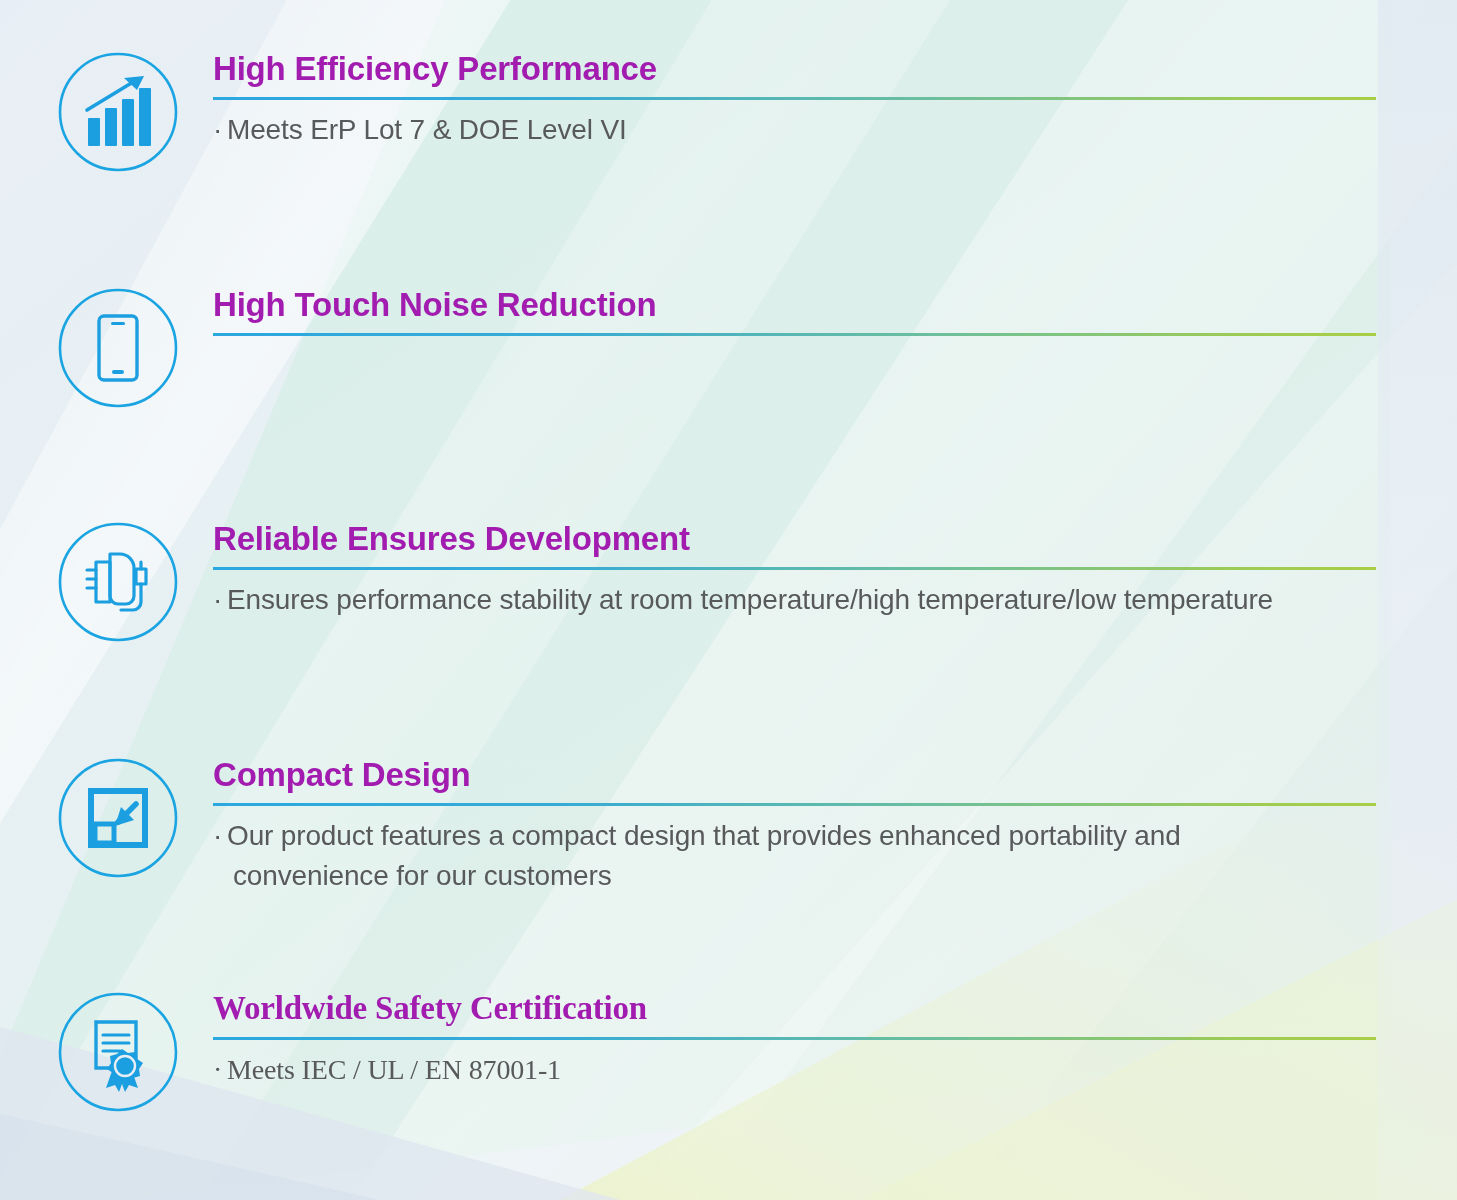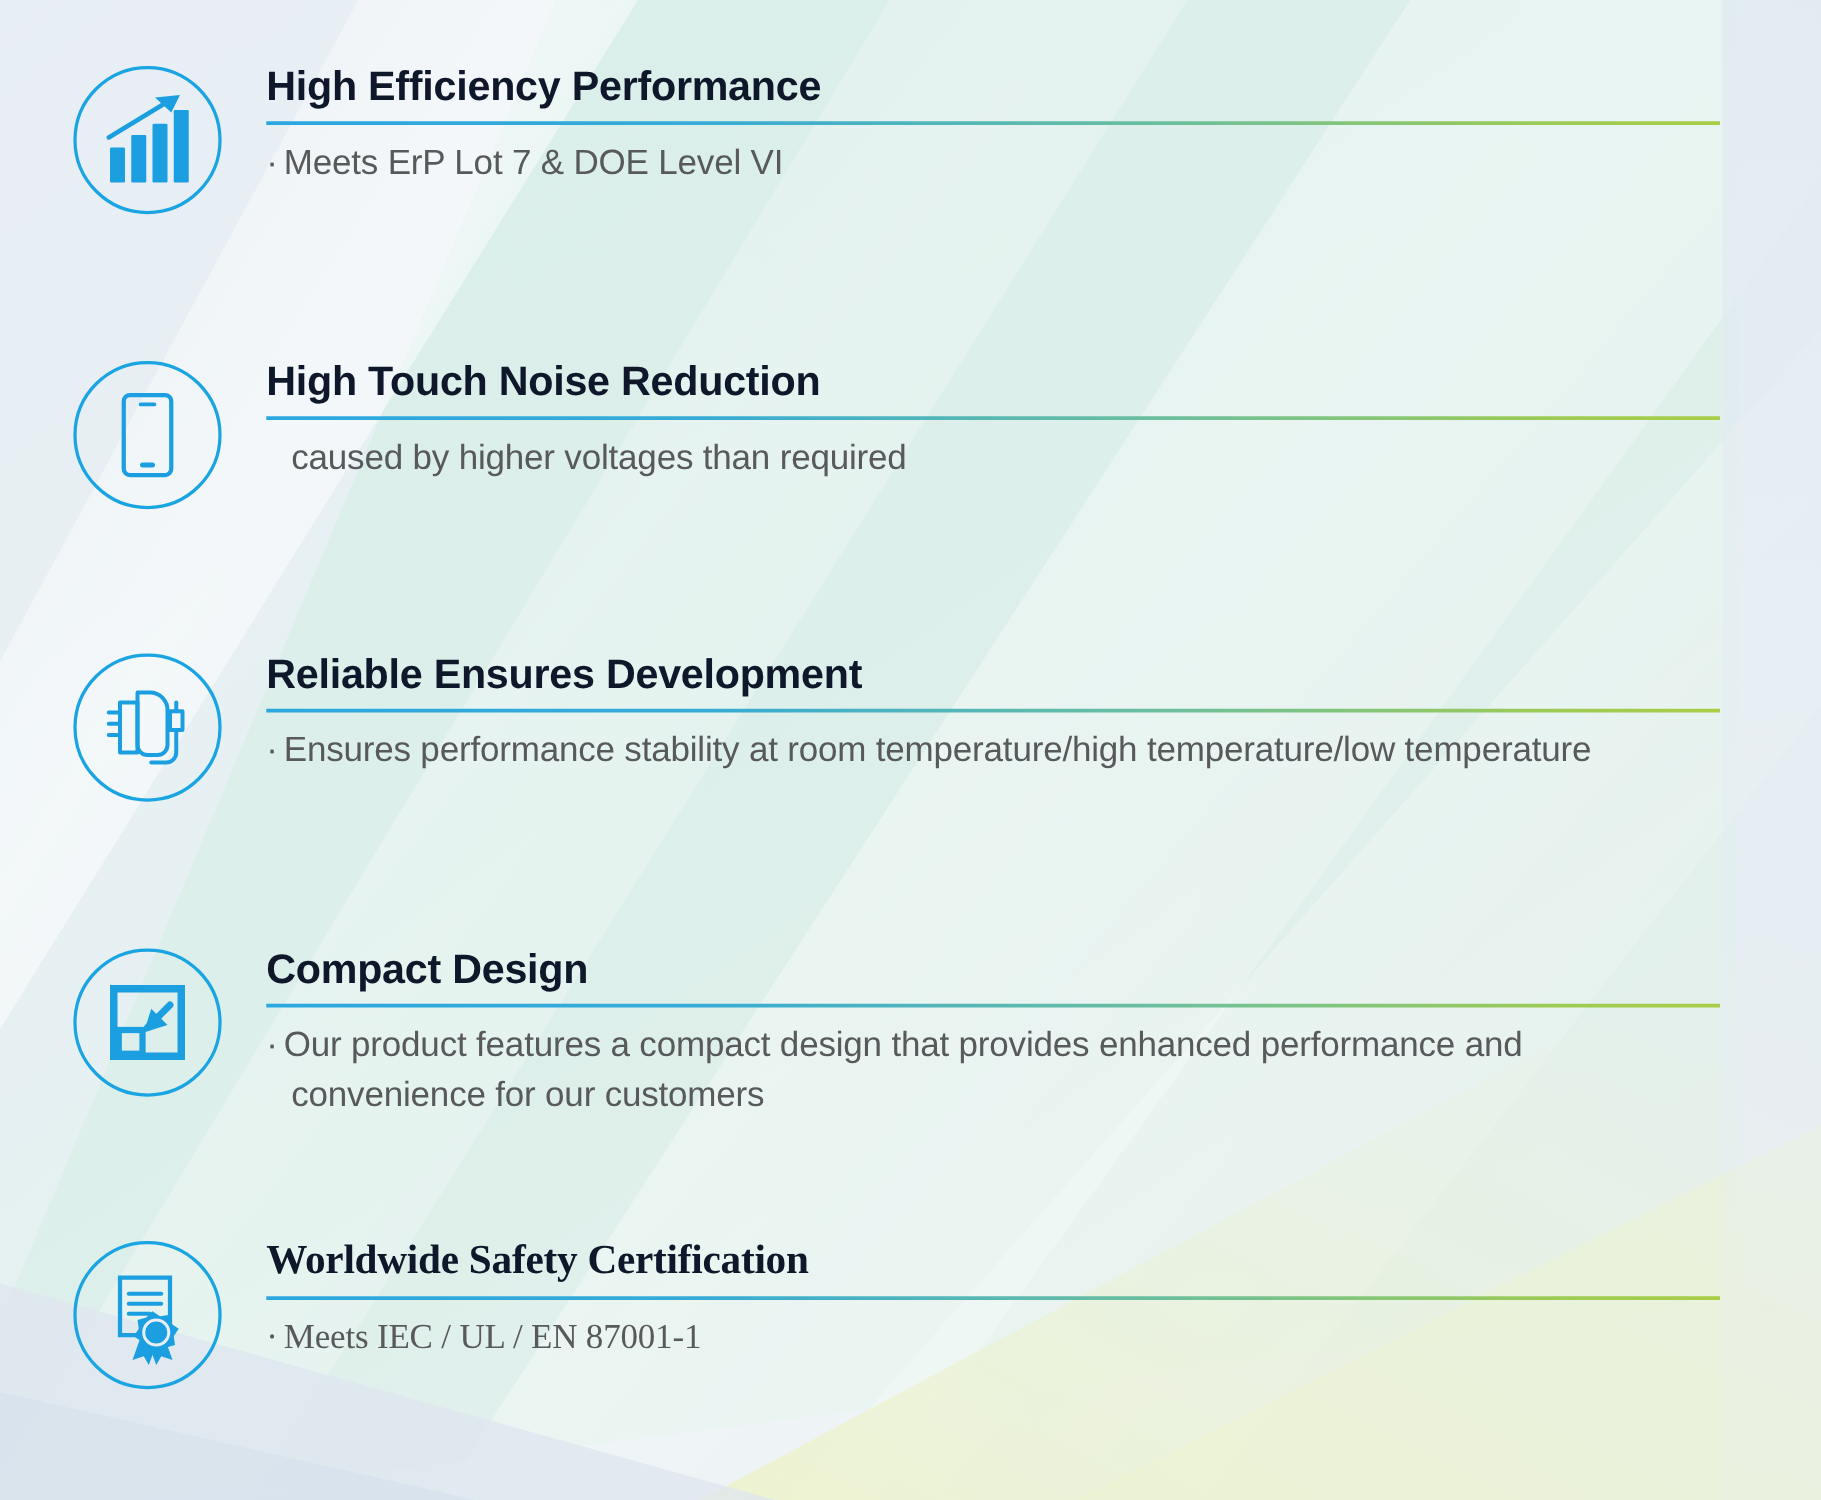--- a/index.html
+++ b/index.html
@@ -13,21 +13,21 @@
   #bg{position:absolute;inset:0;z-index:0;pointer-events:none;}
   
   #sheet{position:absolute;inset:0;z-index:2;}
   .feature{position:absolute;left:0;width:1457px;}
   .icon-wrap{
     position:absolute;left:58px;width:120px;height:120px;
   }
   .icon-wrap svg{display:block;width:120px;height:120px;}
   .body-col{position:absolute;left:213px;width:1165px;}
   .f-title{
-    color:#0f172a;
+    color:#a21caf;
     font-size:33px;
     font-weight:bold;
     letter-spacing:-0.2px;
     line-height:1.0;
     margin:0;
     white-space:nowrap;
   }
   .f-rule{
     height:3px;width:1163px;margin:12px 0 0 0;
     background:linear-gradient(to right,#2ba8e0 0%,#36abd6 30%,#6cbf9d 62%,#9ccb55 88%,#a9ce46 100%);
@@ -123,21 +123,20 @@
         <circle cx="60" cy="60" r="58" fill="none" stroke="#1ba4e2" stroke-width="2.6"></circle>
         <rect x="41" y="28" width="38" height="64" rx="5" fill="none" stroke="#1b9fe0" stroke-width="3.4"></rect>
         <rect x="53" y="34" width="14" height="3" rx="1.5" fill="#1b9fe0"></rect>
         <rect x="54" y="82" width="12" height="4" rx="2" fill="#1b9fe0"></rect>
       </svg>
     </div>
     <div class="body-col" style="top:0px;">
       <div class="f-title">High Touch Noise Reduction</div>
       <div class="f-rule"></div>
       <div class="f-lines">
-        <div class="f-line cont"><span>caused by higher voltages than required</span></div>
       </div>
     </div>
   </div>
 
   <div class="feature" style="top:522px;">
     <div class="icon-wrap">
       <svg viewBox="0 0 120 120">
         <circle cx="60" cy="60" r="58" fill="none" stroke="#1ba4e2" stroke-width="2.6"></circle>
         <g fill="none" stroke="#1b9fe0" stroke-width="3.2" stroke-linejoin="round" stroke-linecap="round">
           <path d="M38 40 L52 40 L52 80 L38 80 Z"></path>
@@ -167,21 +166,21 @@
           <rect x="37" y="66" width="19" height="19" stroke-width="5"></rect>
         </g>
         <path d="M78 46 L60 64" stroke="#1b9fe0" stroke-width="5.5" stroke-linecap="round"></path>
         <path d="M57 68 L76 62 L63 49 Z" fill="#1b9fe0"></path>
       </svg>
     </div>
     <div class="body-col" style="top:0px;">
       <div class="f-title">Compact Design</div>
       <div class="f-rule"></div>
       <div class="f-lines">
-        <div class="f-line"><span class="dot">·</span><span>Our product features a compact design that provides enhanced performance and</span></div>
+        <div class="f-line"><span class="dot">·</span><span>Our product features a compact design that provides enhanced portability and</span></div>
         <div class="f-line cont"><span>convenience for our customers</span></div>
       </div>
     </div>
   </div>
 
   <div class="feature" style="top:992px;">
     <div class="icon-wrap">
       <svg viewBox="0 0 120 120">
         <circle cx="60" cy="60" r="58" fill="none" stroke="#1ba4e2" stroke-width="2.6"></circle>
         <path d="M38 30 L78 30 L78 76 L38 76 Z" fill="none" stroke="#1b9fe0" stroke-width="3.4"></path>

